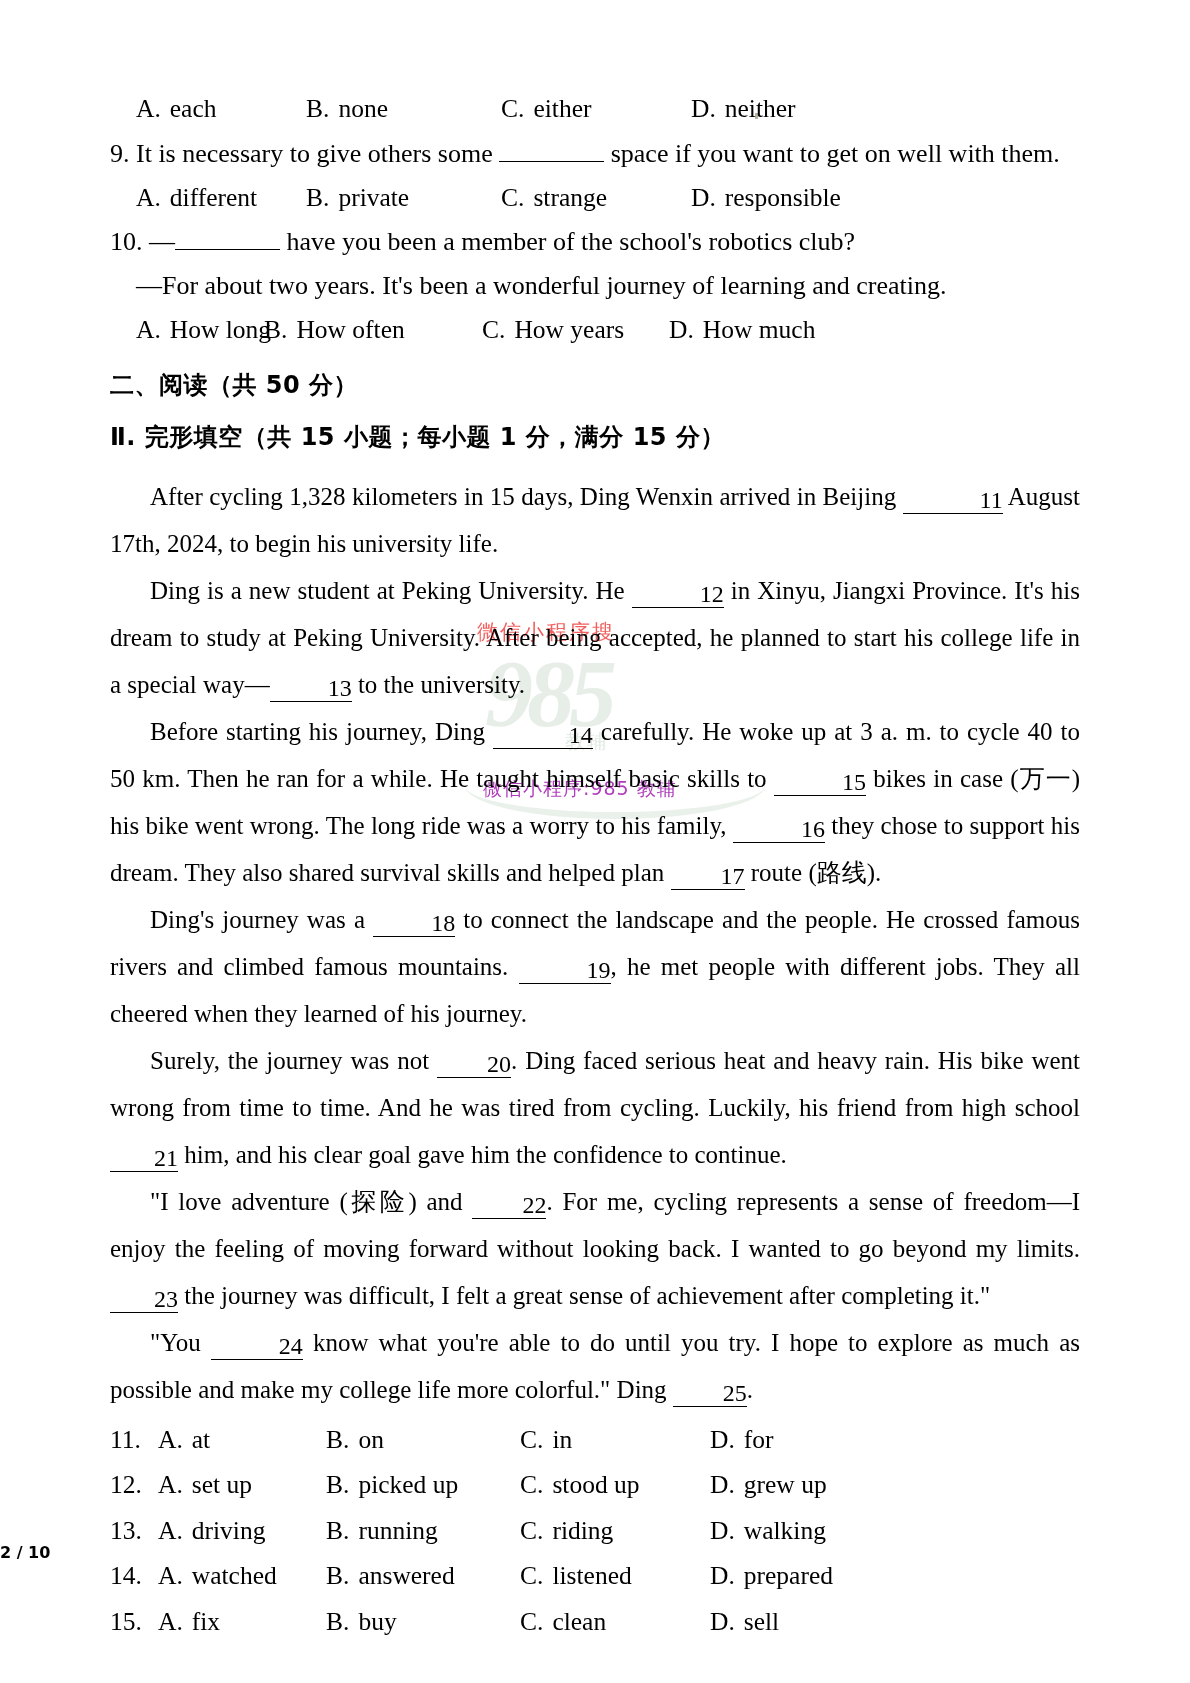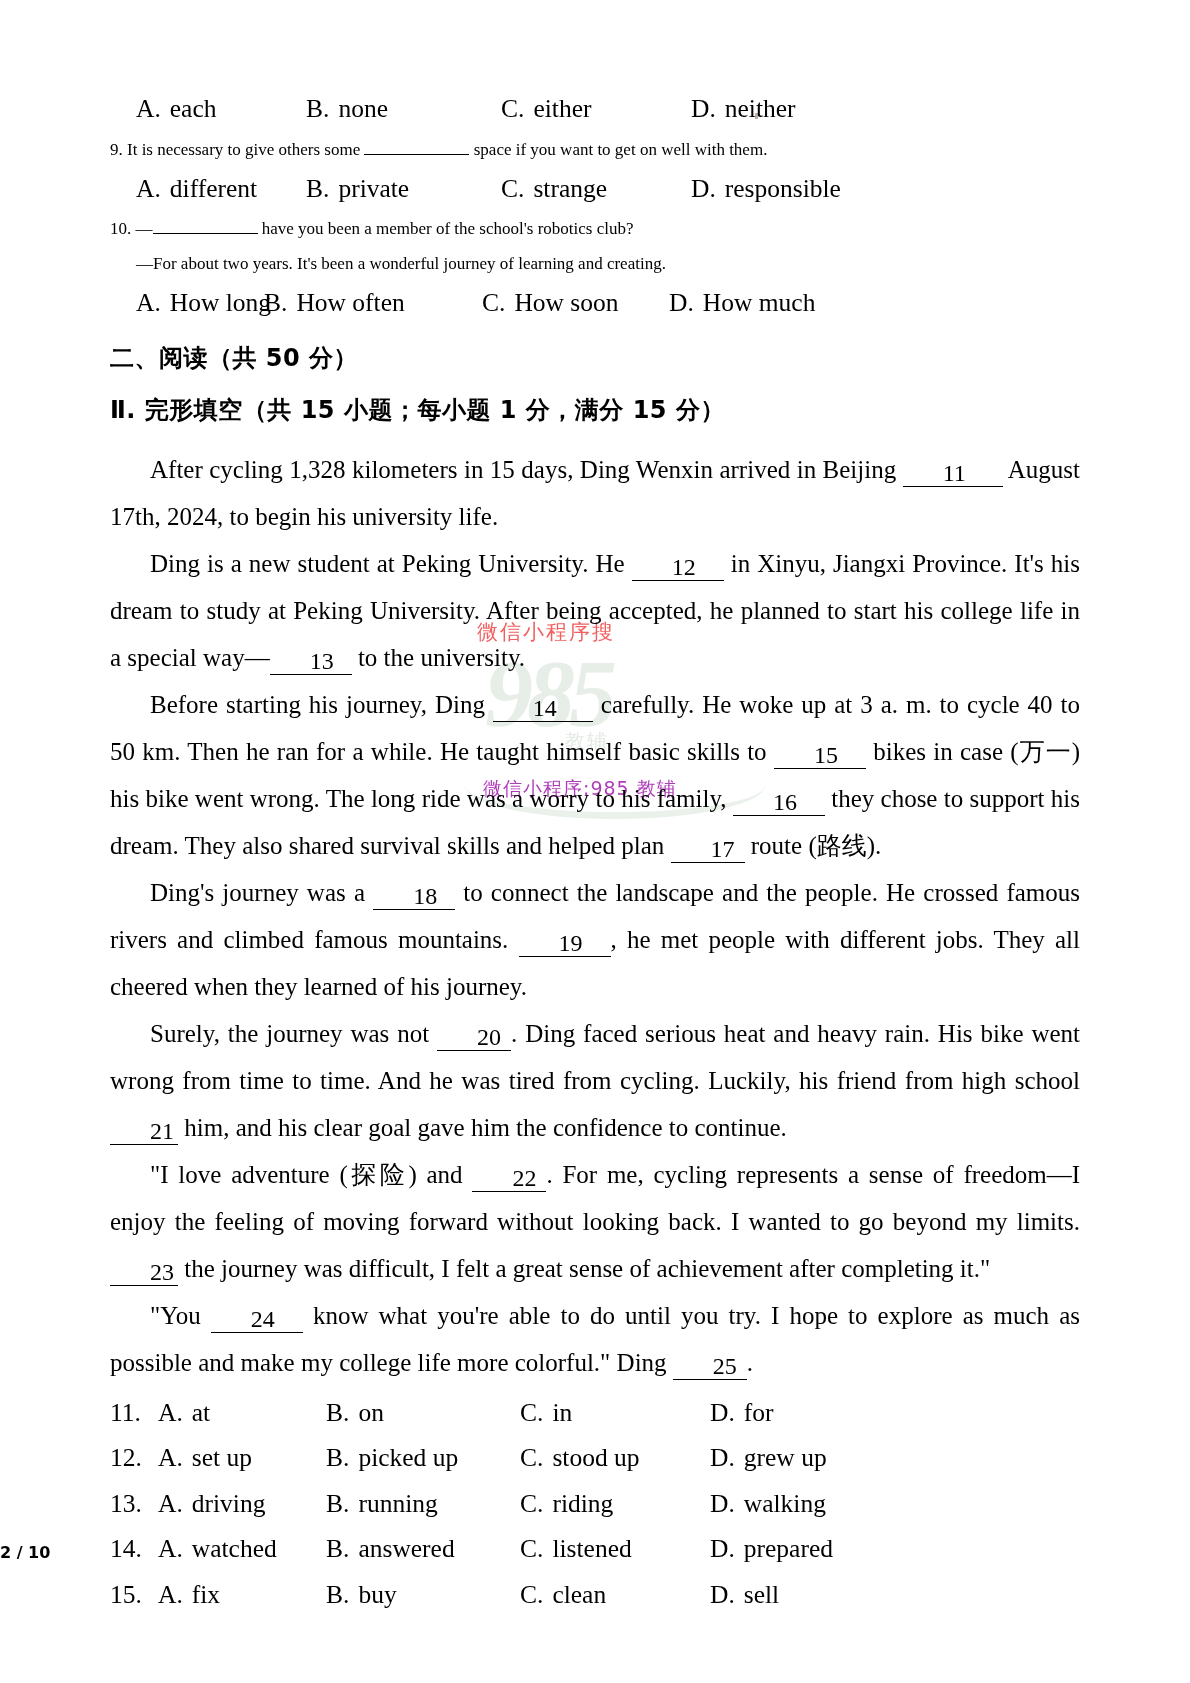--- a/index.html
+++ b/index.html
@@ -111,21 +111,21 @@
   .opt-w-1 { width: 170px; }
   .opt-w-2 { width: 195px; }
   .opt-w-3 { width: 190px; }
   .opt-w-4 { width: auto; }
 
   .opts.tight .opt-w-1 { width: 128px; }
   .opts.tight .opt-w-2 { width: 218px; }
   .opts.tight .opt-w-3 { width: 187px; }
 
   .qline {
-    font-size: 17px;
+    font-size: 26px;
     line-height: 1.0;
     margin: 0 0 18px 0;
     white-space: nowrap;
   }
   .qline.indent { padding-left: 26px; }
 
   .blank-inline {
     display: inline-block;
     border-bottom: 1.6px solid #000;
     vertical-align: baseline;
@@ -148,21 +148,21 @@
     margin: 0;
     text-align: justify;
     text-justify: inter-word;
     text-indent: 40px;
   }
   .para:last-child { text-align: left; }
 
   .para .fill {
     display: inline-block;
     position: relative;
-    text-align: left;
+    text-align: right;
     border-bottom: 1.6px solid #000;
     line-height: 1.05;
     vertical-align: -3px;
     font-size: 24px;
   }
   .w100 { width: 100px; }
   .w92  { width: 92px; }
   .w82  { width: 82px; }
   .w74  { width: 74px; }
   .w68  { width: 68px; }
@@ -267,21 +267,21 @@
       <span class="opt opt-w-1">
           <span class="lab">A.</span>
           <span>How long</span>
         </span>
       <span class="opt opt-w-2">
           <span class="lab">B.</span>
           <span>How often</span>
         </span>
       <span class="opt opt-w-3">
           <span class="lab">C.</span>
-          <span>How soon</span>
+          <span>How years</span>
         </span>
       <span class="opt opt-w-4">
           <span class="lab">D.</span>
           <span>How much</span>
         </span>
     </div>
 
     <h2 class="sec">二、阅读（共 50 分）</h2>
     <h2 class="sec second">Ⅱ. 完形填空（共 15 小题；每小题 1 分，满分 15 分）</h2>
 

